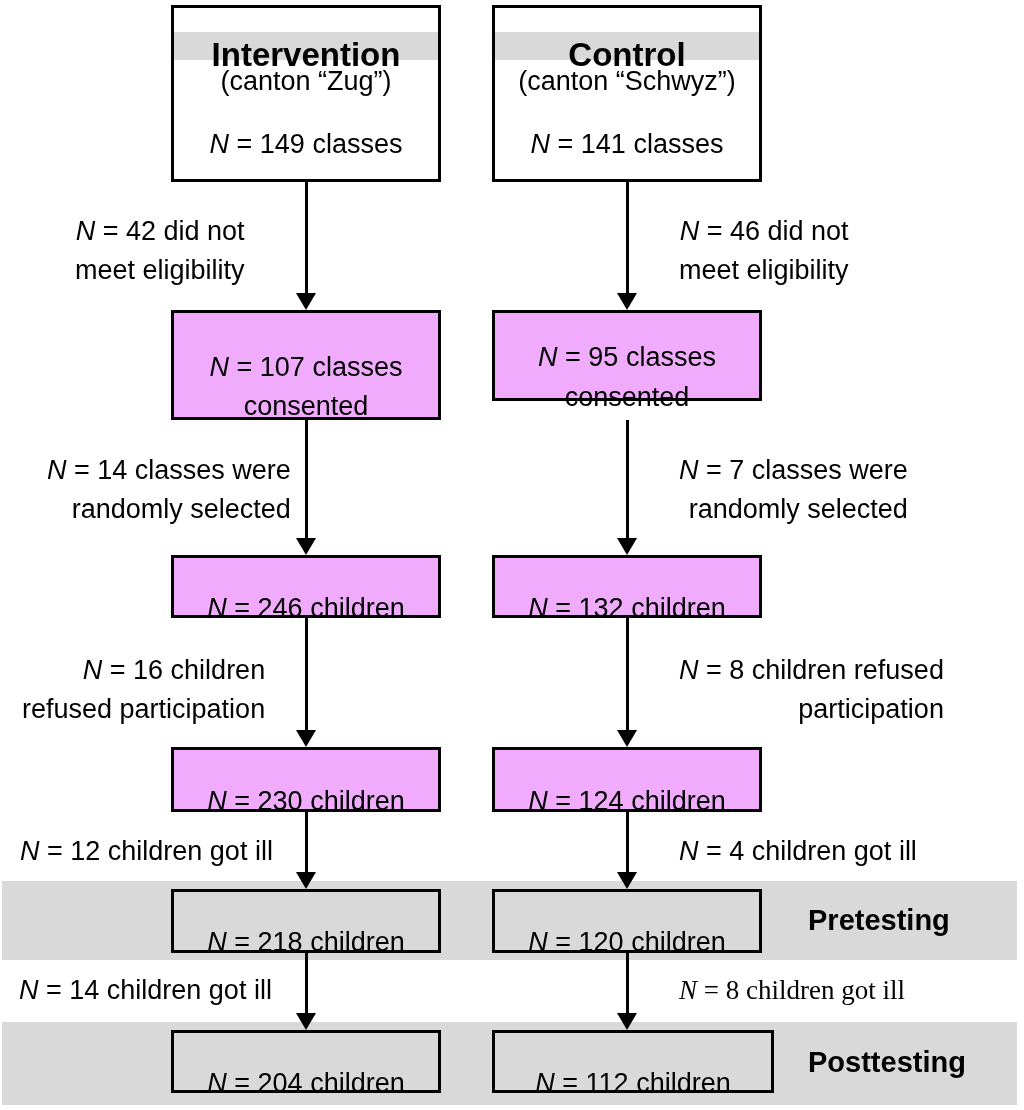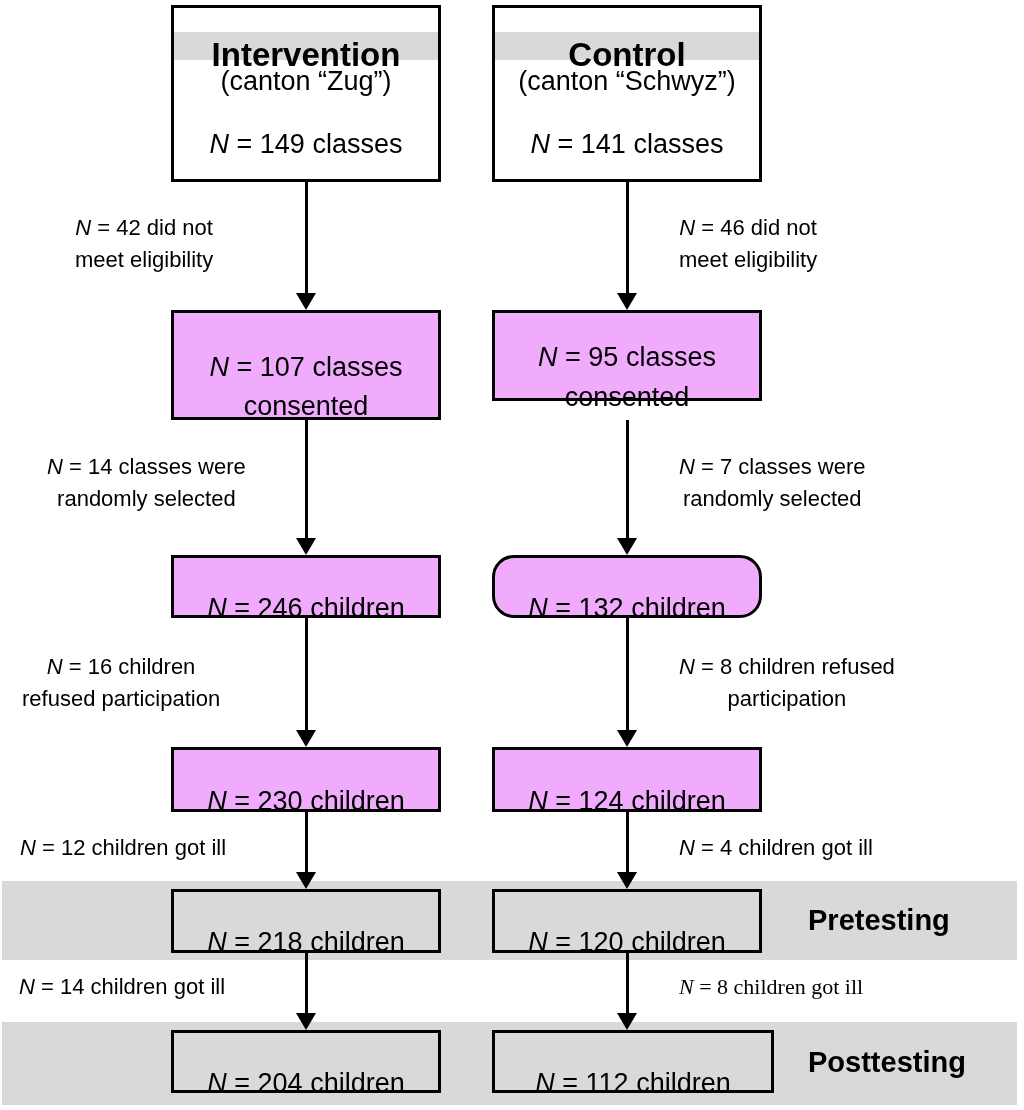--- a/index.html
+++ b/index.html
@@ -21,22 +21,22 @@
     font-size:27px;text-align:center;
   }
   .topbox .hdr{
     background:#d9d9d9;font-weight:bold;height:28px;line-height:45px;
     font-size:33px;
     margin-top:24px;
   }
   .topbox .sub{margin-top:3px;line-height:36px;}
   .topbox .nline{position:absolute;left:0;right:0;top:118px;line-height:36px;}
   .slabel{
-    position:absolute;font-size:22px;line-height:1.45;white-space:pre-line;
-    text-align:center;
+    position:absolute;font-size:27px;line-height:1.45;white-space:pre-line;
+    text-align:right;
   }
   .stage{position:absolute;font-size:29px;font-weight:bold;}
   .arrow{position:absolute;width:0;}
   .arrow .shaft{
     position:absolute;left:-1.5px;top:0;width:3px;height:calc(100% - 15px);background:#000;
   }
   .arrow .head{
     position:absolute;bottom:0;left:-10px;width:0;height:0;
     border-left:10px solid transparent;border-right:10px solid transparent;
     border-top:17px solid #000;
@@ -128,21 +128,21 @@
 consented</span></span>
     </div>
 
   <div class="arrow" style="left:627px;top:420px;height:135px;">
       <span class="shaft"></span>
       <span class="head"></span>
     </div>
   <div class="slabel" style="left:679px;top:451px;"><i class="nit">N</i><span> = 7 classes were
 randomly selected</span></div>
 
-  <div class="box" style="left:492px;top:555px;width:270px;height:63px;border-radius:22px;">
+  <div class="box" style="left:492px;top:555px;width:270px;height:63px;">
       <span class="t"><i class="nit">N</i><span> = 132 children</span></span>
     </div>
 
   <div class="arrow" style="left:627px;top:618px;height:129px;">
       <span class="shaft"></span>
       <span class="head"></span>
     </div>
   <div class="slabel" style="left:679px;top:651px;"><i class="nit">N</i><span> = 8 children refused
 participation</span></div>
 

